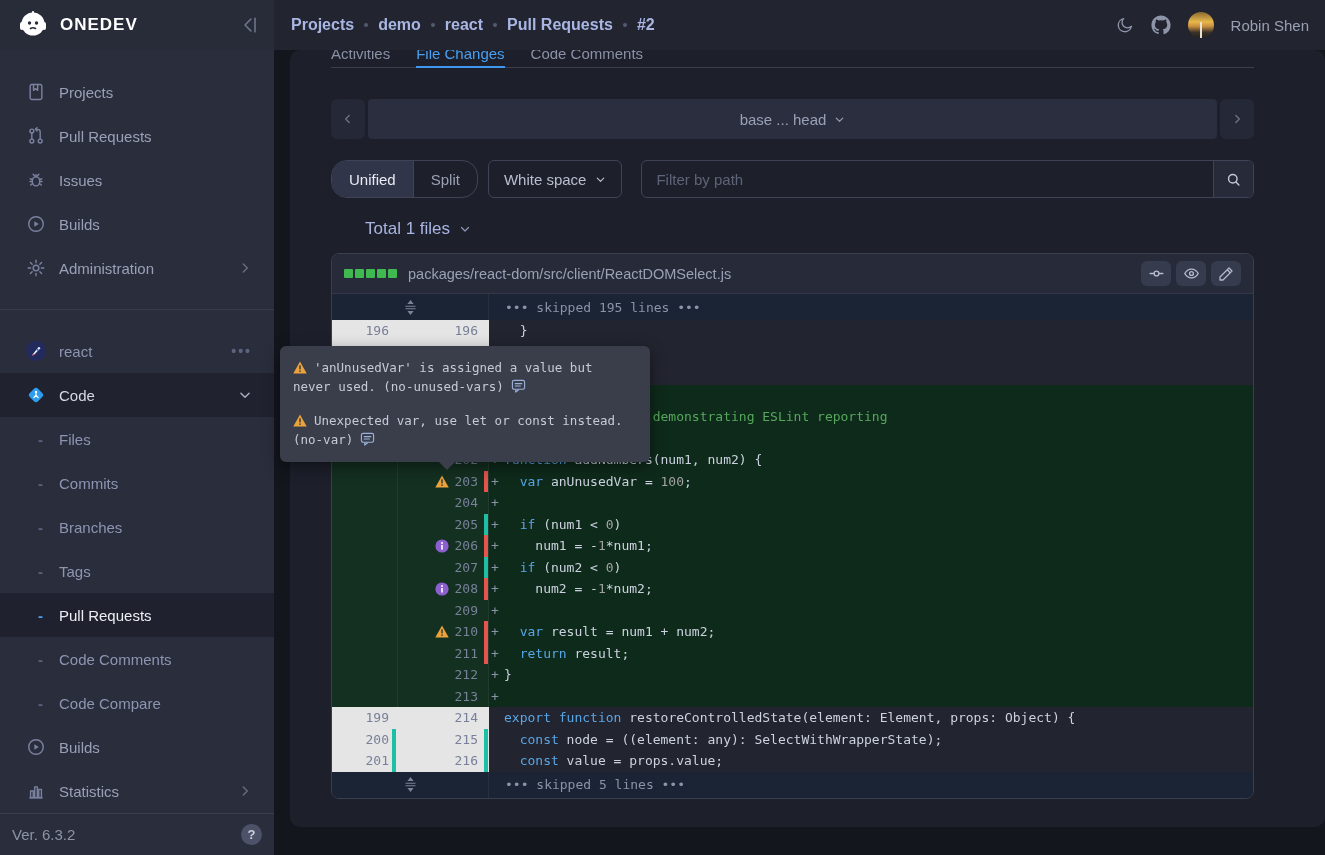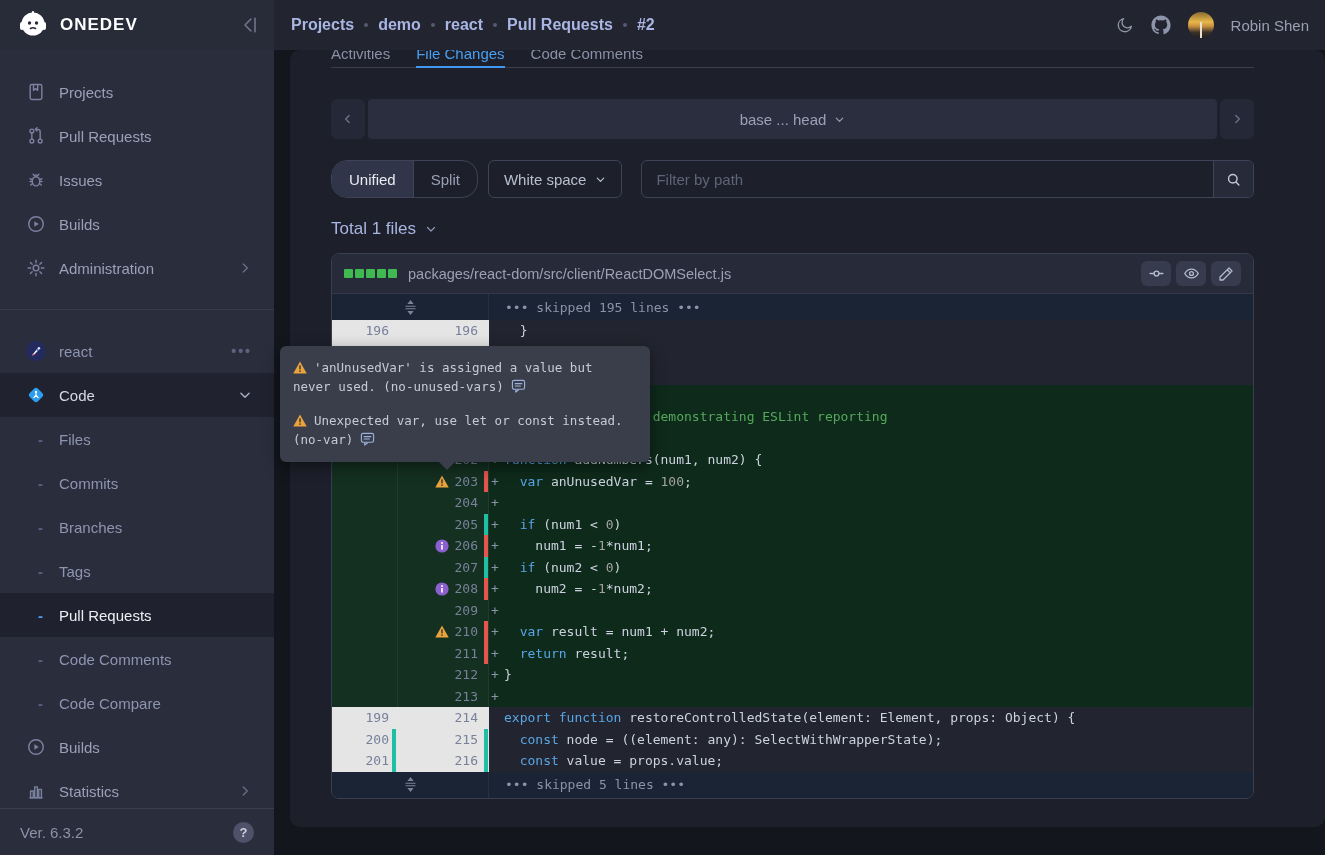--- a/index.html
+++ b/index.html
@@ -37,22 +37,22 @@
   .proj-row .menu-dots { color:#5d6480; font-size:14px; letter-spacing:2px; font-weight:bold; }
   .code-row { background:#20232f; }
   .code-row .lbl { color:#d6d9e4; }
   .code-row .chev { color:#aab0c4; }
   .sub-item { height:44px; display:flex; align-items:center; padding:0 22px 0 38px; cursor:pointer; }
   .sub-item .dash { width:21px; color:#5c6382; font-size:15px; font-weight:bold; flex:none; }
   .sub-item .lbl { color:#8e95b2; font-size:15px; flex:1; }
   .sub-item.active { background:#1f222e; }
   .sub-item.active .dash { color:#4aa0f0; }
   .sub-item.active .lbl { color:#edeef3; }
-  .side-footer { position:absolute; left:0; right:0; bottom:0; height:47px; background:#2a2d3b; border-top:1px solid #3a3e4e;
-                 display:flex; align-items:center; padding:0 20px; }
+  .side-footer { position:absolute; left:0; right:0; bottom:0; height:42px; background:#2a2d3b; border-top:1px solid #3a3e4e;
+                 display:flex; align-items:center; padding:0 12px; }
   .ver { color:#8d93a8; font-size:15px; flex:1; }
   .help-badge { width:21px; height:21px; border-radius:50%; background:#4d5269; color:#ccd0dc; font-size:13px; font-weight:bold;
                 display:flex; align-items:center; justify-content:center; cursor:pointer; }
 
   
   .main { position:absolute; top:50px; left:274px; right:0; bottom:0; background:#14161e; padding:0 0 28px 16px; }
   .card { background:#1d202b; border-radius:10px; height:100%; overflow:hidden; position:relative; }
   .card-inner { margin-top:-6px; padding:0 71px 0 41px; }
 
   .tabs { display:flex; gap:26px; border-bottom:1px solid #3a3e4d; }
@@ -71,21 +71,21 @@
   .seg.active { background:#313549; color:#e9ebf2; }
   .seg.plain { color:#99a0b5; border-left:1px solid #3e4357; }
   .ws-btn { margin-left:10px; border:1px solid #3e4357; border-radius:6px; padding:0 15px; display:flex; align-items:center;
             gap:9px; color:#b9bfd0; font-size:15px; cursor:pointer; }
   .filter { margin-left:19px; flex:1; border:1px solid #3e4357; border-radius:6px; display:flex; overflow:hidden; }
   .filter input { flex:1; background:transparent; border:0; outline:0; padding:0 14px; color:#cfd4e2; font-size:15px; }
   .filter input::placeholder { color:#5e6478; }
   .search-btn { width:40px; display:flex; align-items:center; justify-content:center; color:#c3c8d6;
                 border-left:1px solid #3e4357; background:#272a39; cursor:pointer; }
 
-  .total-row { margin-top:21px; display:flex; align-items:center; gap:9px; color:#a9b5e2; font-size:17px; cursor:pointer; }
+  .total-row { margin-top:21px; display:flex; align-items:center; gap:9px; color:#a9b5e2; font-size:17px; cursor:pointer;margin-left:34px; }
   .total-row .chev { color:#8d96b5; }
 
   .diff { margin-top:14px; border:1px solid #3a3f50; border-radius:8px; overflow:hidden; }
   .diff-head { height:40px; background:#272b39; display:flex; align-items:center; padding:0 12px; border-bottom:1px solid #343949; }
   .blocks { display:flex; gap:2px; margin-right:11px; }
   .blk { width:9px; height:9px; border-radius:1px; background:#3fb950; }
   .fpath { color:#9aa1b4; font-size:14.5px; flex:1; }
   .fbtn { width:30px; height:25px; background:#363b4d; border-radius:6px; display:flex; align-items:center; justify-content:center;
           color:#b6bbcb; margin-left:5px; cursor:pointer; }
 

